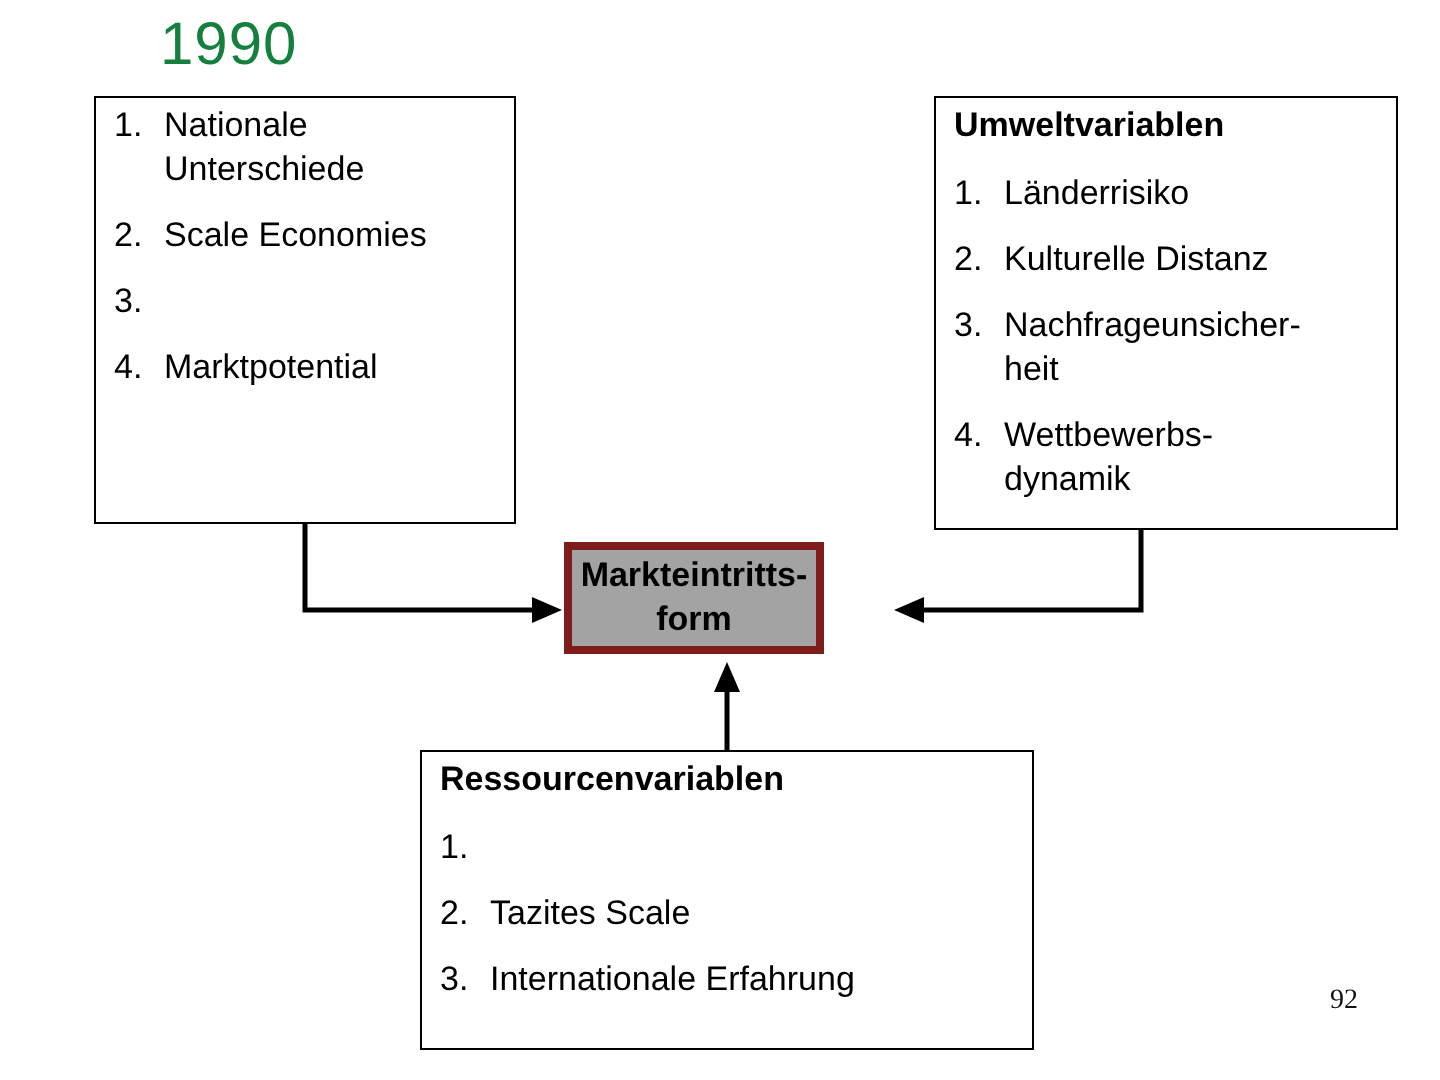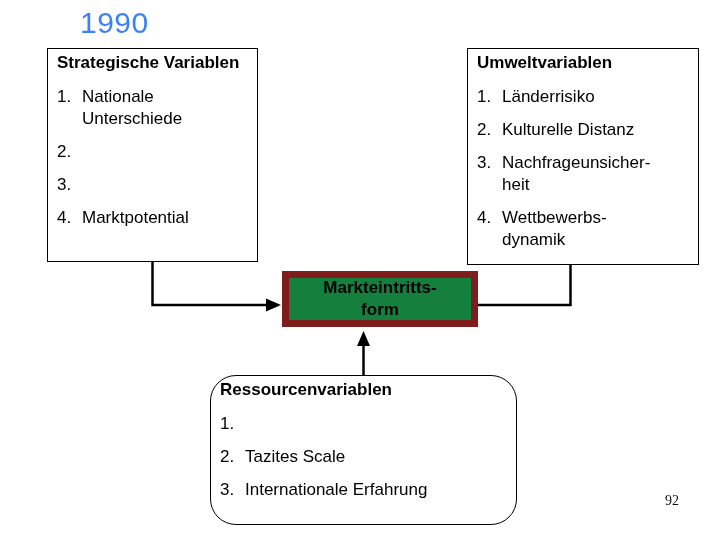--- a/index.html
+++ b/index.html
@@ -46,29 +46,29 @@
   }
   .item .num {
     width: 25px;
     flex-shrink: 0;
   }
   .item .txt {
     white-space: pre-line;
   }
   #box-strategic   { left: 47px;  top: 48px;  width: 211px; height: 214px; }
   #box-environment { left: 467px; top: 48px;  width: 232px; height: 217px; }
-  #box-resources   { left: 210px; top: 375px; width: 307px; height: 150px; border-radius: 26px; }
+  #box-resources   { left: 210px; top: 375px; width: 307px; height: 150px; }
   #box-center {
     position: absolute;
     left: 282px;
     top: 271px;
-    width: 196px;
+    width: 130px;
     height: 56px;
-    background: #15803d;
-    border: 7px solid #7f1d1d;
+    background: #a3a3a3;
+    border: 4px solid #7f1d1d;
     box-sizing: border-box;
     display: flex;
     align-items: center;
     justify-content: center;
     text-align: center;
     font-size: 17px;
     font-weight: bold;
     line-height: 22px;
     white-space: pre-line;
     z-index: 2;
@@ -85,49 +85,49 @@
     top: 493px;
     font-family: "Liberation Serif", "DejaVu Serif", serif;
     font-size: 14px;
     color: #111111;
     text-align: center;
   }
 </style>
 </head>
 <body>
 
-<div class="slide-title" style="color:#3b82f6;">1990</div>
+<div class="slide-title" style="color:#15803d;">1990</div>
 
 <svg id="connector-svg" width="720" height="540" viewBox="0 0 720 540">
 
   <g>
     <path d="M152.5 252 L152.5 305 L270 305" fill="none" stroke="#000000" stroke-width="2.5"></path>
     <polygon points="281,305 266,298.5 266,311.5" fill="#000000"></polygon>
   </g>
 
   <g>
     <path d="M570.5 252 L570.5 305 L458 305" fill="none" stroke="#000000" stroke-width="2.5"></path>
     <polygon points="447,305 462,298.5 462,311.5" fill="#000000"></polygon>
   </g>
 
   <g>
     <path d="M363.5 380 L363.5 344" fill="none" stroke="#000000" stroke-width="2.5"></path>
     <polygon points="363.5,331 357,346 370,346" fill="#000000"></polygon>
   </g>
 </svg>
 
 <div class="vbox" id="box-strategic">
-  <div class="box-header">Strategische Variablen</div>
   <div class="item">
     <span class="num">1.</span>
     <span class="txt">Nationale
 Unterschiede</span>
   </div>
   <div class="item">
     <span class="num">2.</span>
+    <span class="txt">Scale Economies</span>
   </div>
   <div class="item">
     <span class="num">3.</span>
   </div>
   <div class="item">
     <span class="num">4.</span>
     <span class="txt">Marktpotential</span>
   </div>
 </div>
 

